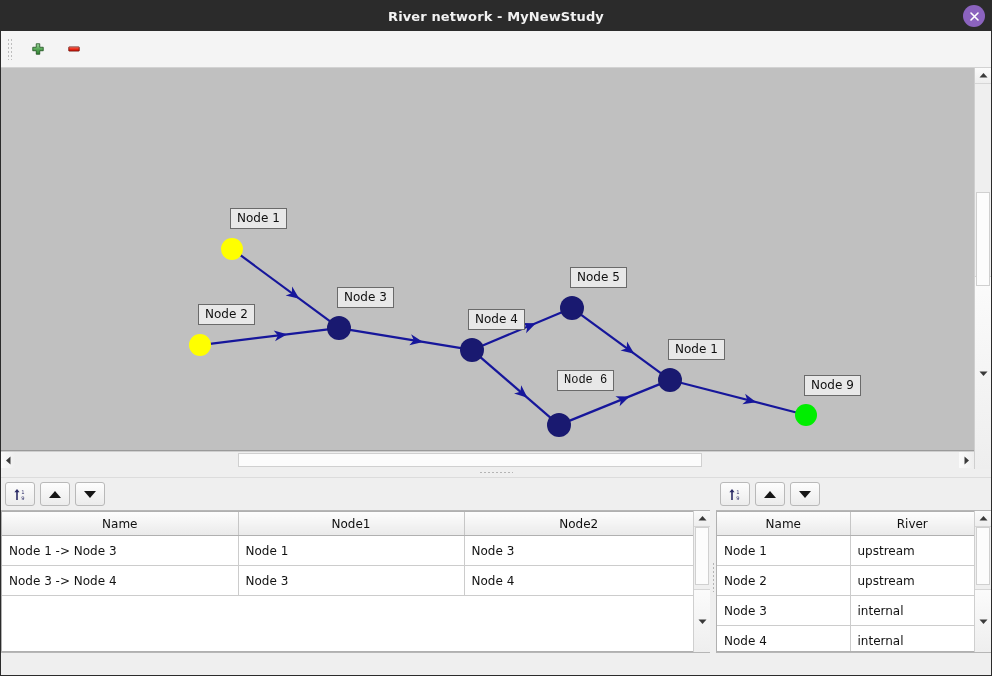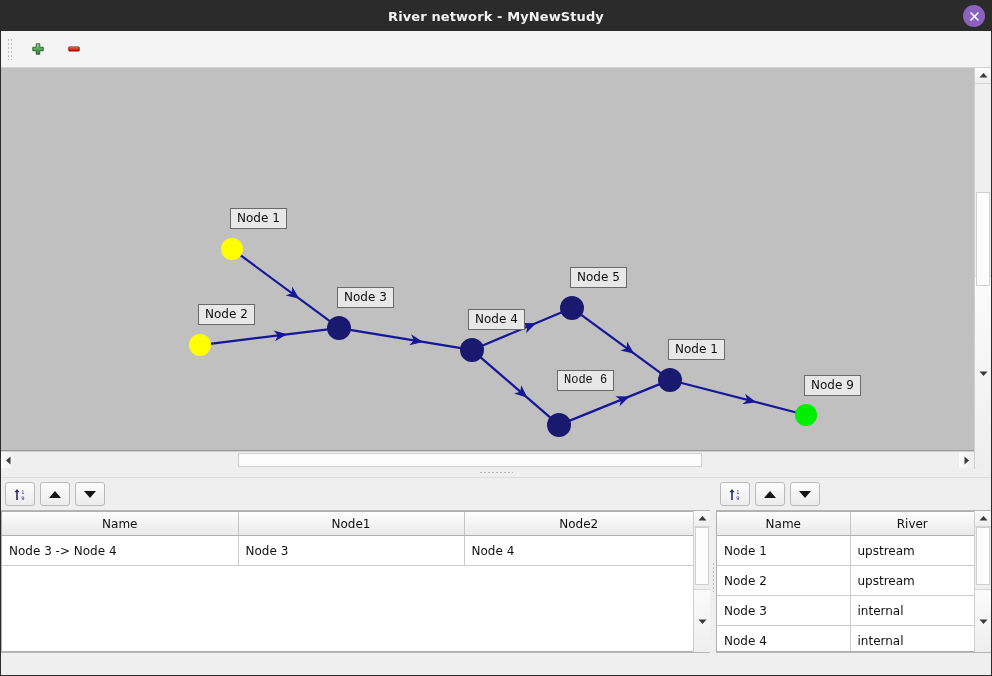--- a/index.html
+++ b/index.html
@@ -390,20 +390,25 @@
               </colgroup>
             <thead>
               <tr>
                 <th>Name</th>
                 <th>Node1</th>
                 <th>Node2</th>
               </tr>
             </thead>
             <tbody>
               <tr>
+                <td>Node 1 -&gt; Node 3</td>
+                <td>Node 1</td>
+                <td>Node 3</td>
+              </tr>
+              <tr>
                 <td>Node 3 -&gt; Node 4</td>
                 <td>Node 3</td>
                 <td>Node 4</td>
               </tr>
 
             </tbody>
           </table>
         </div>
         <div class="vscroll">
           <div class="sb-arrow">

